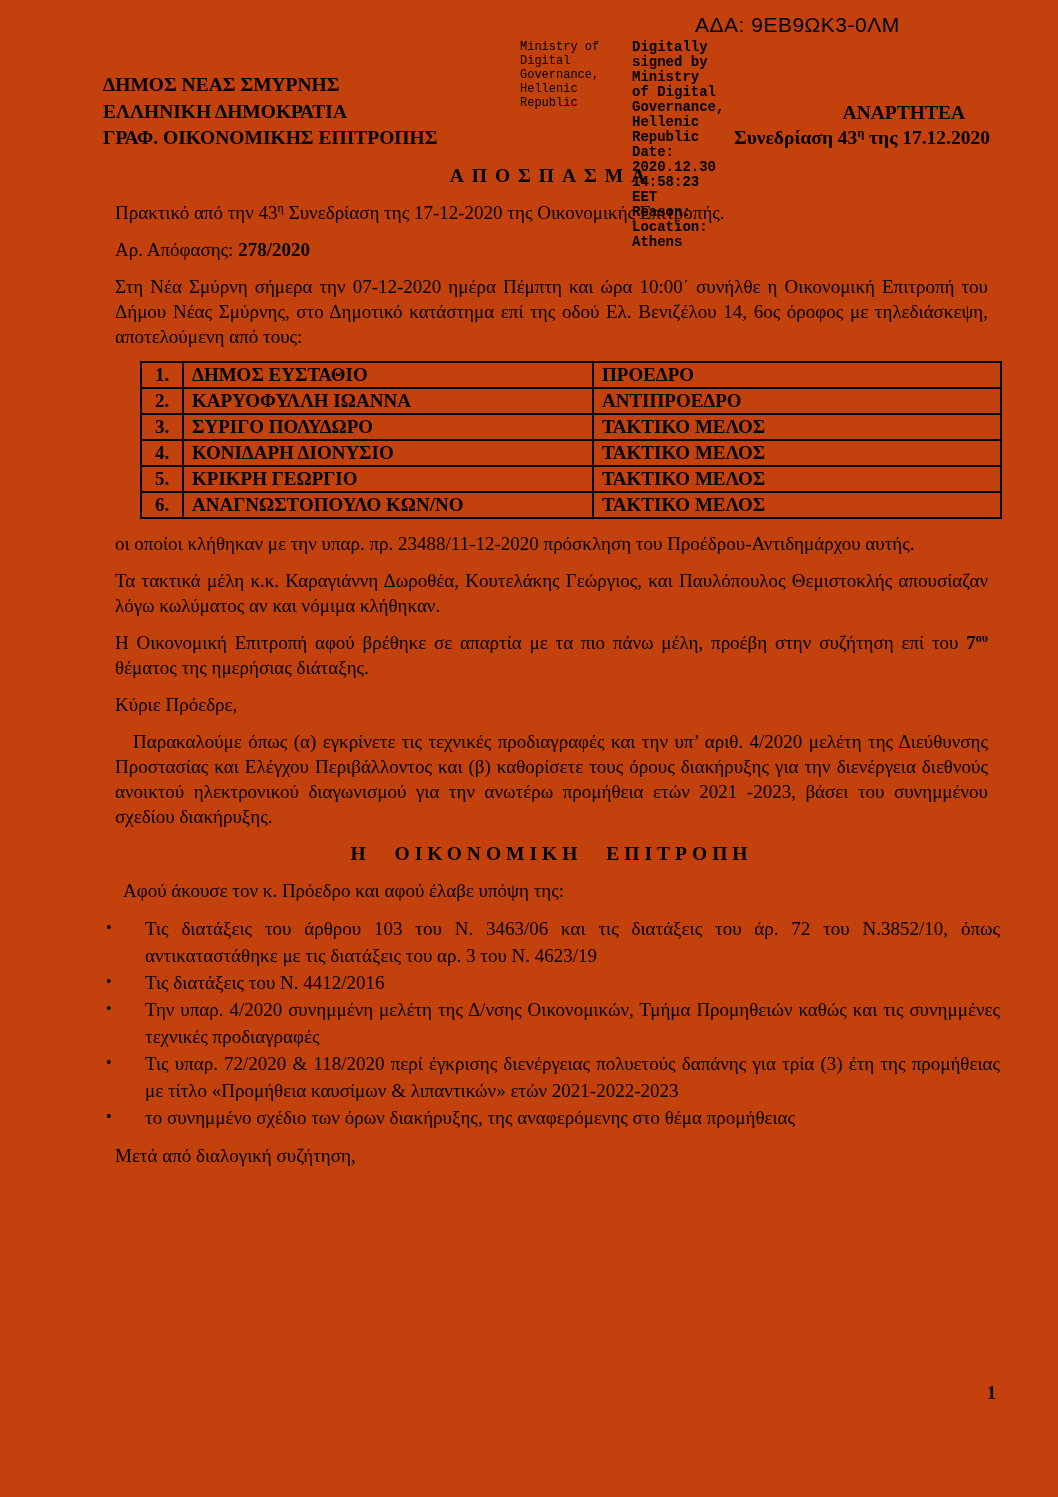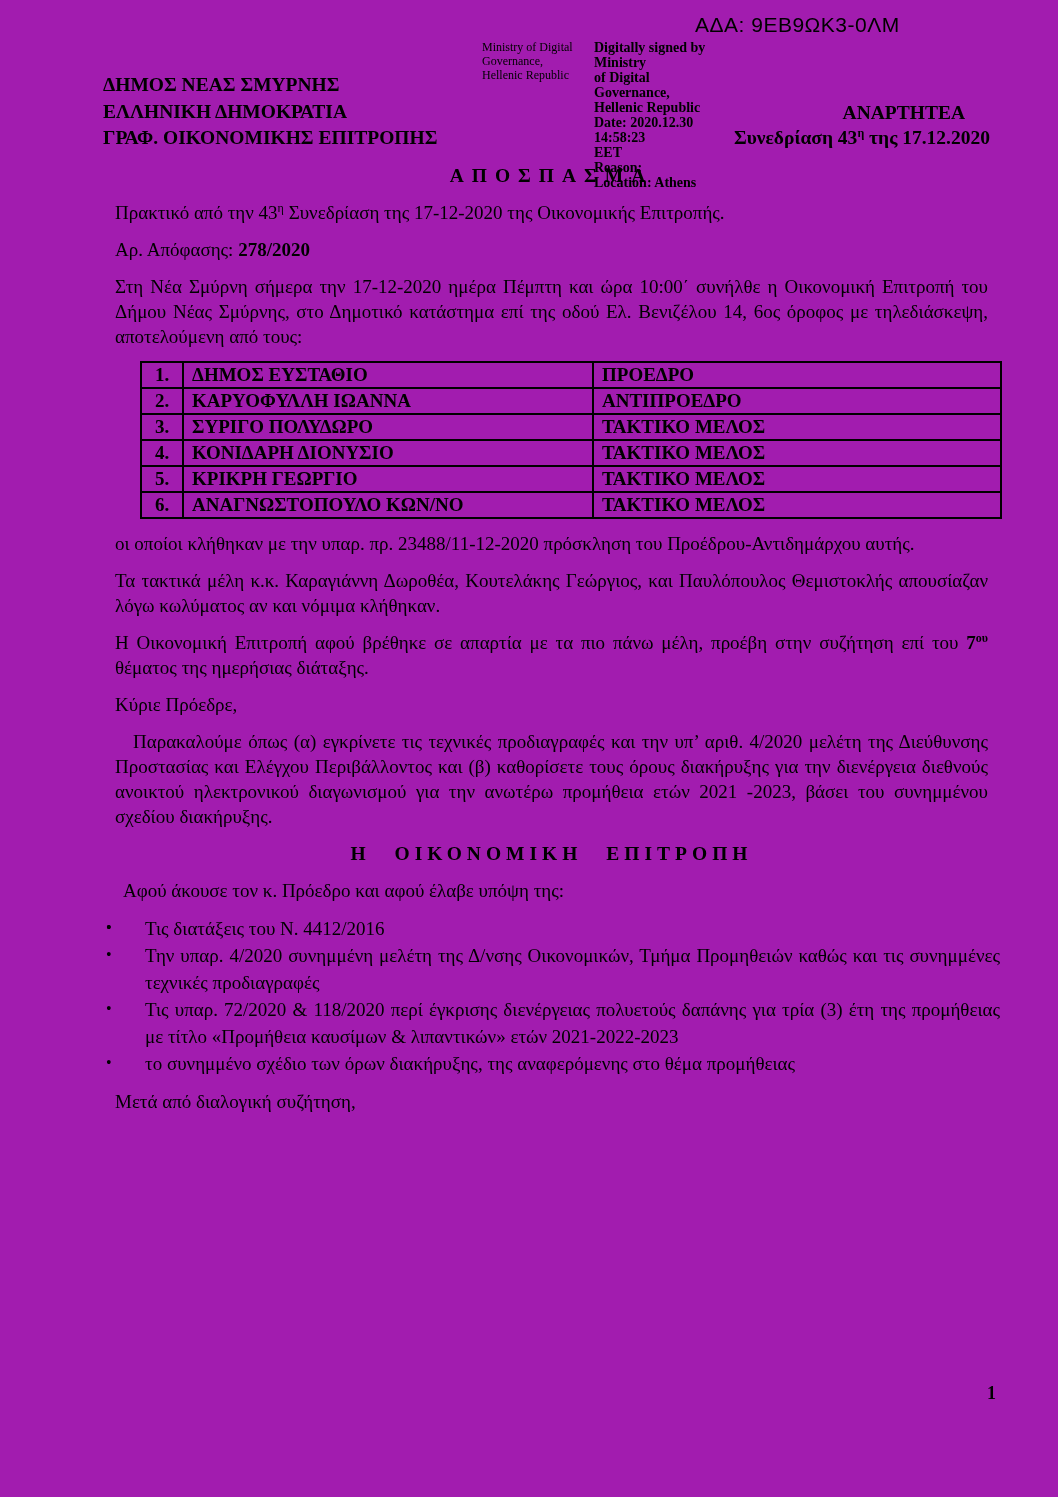--- a/index.html
+++ b/index.html
@@ -1,27 +1,27 @@
 <!DOCTYPE html>
 <html><head>
 <meta charset="utf-8">
 <style>
   html,body { margin:0; padding:0; background:#ffffff; }
   .page {
-    position:relative; width:1058px; height:1497px; background:#a21caf;
+    position:relative; width:1058px; height:1497px; background:#c2410c;
     font-family:"Liberation Serif", serif; color:#000;
     overflow:hidden;
   }
   
   .ada {
     position:absolute; left:695px; top:13px;
     font-family:"Liberation Sans", sans-serif; font-size:21px; letter-spacing:.5px;
   }
-  .stamp { position:absolute; left:482px; top:40px; display:flex; gap:8px;
-    font-family:Liberation Serif, serif; }
+  .stamp { position:absolute; left:520px; top:40px; display:flex; gap:8px;
+    font-family:Liberation Mono, monospace; }
   .stamp-signer { font-size:12px; line-height:14px; white-space:pre-line; width:104px; }
   .stamp-details { font-size:14px; line-height:15px; white-space:pre-line; width:118px; font-weight:bold; }
   .header-left { position:absolute; left:103px; top:72px; font-weight:bold;
     font-size:19.5px; line-height:26.5px; }
   .header-right { position:absolute; right:68px; top:100px; text-align:right;
     font-weight:bold; font-size:19.5px; line-height:25px; }
   .anartitea { display:block; padding-right:25px; }
 
   
   .content { position:absolute; left:103px; top:151px; width:897px;
@@ -82,21 +82,21 @@
 
   <div class="content">
 
     <p class="doc-title">ΑΠΟΣΠΑΣΜΑ</p>
 
     <p><span>Πρακτικό από την 43</span><sup class="s">η</sup><span> Συνεδρίαση της 17-12-2020 της Οικονομικής Επιτροπής.</span></p>
 
     <p><span>Αρ. Απόφασης: </span><strong>278/2020</strong></p>
 
 
-    <p class="just">Στη Νέα Σμύρνη σήμερα την 17-12-2020 ημέρα Πέμπτη και ώρα 10:00΄ συνήλθε η Οικονομική Επιτροπή του Δήμου Νέας Σμύρνης, στο Δημοτικό κατάστημα επί της οδού Ελ. Βενιζέλου 14, 6ος όροφος με τηλεδιάσκεψη, αποτελούμενη από τους:</p>
+    <p class="just">Στη Νέα Σμύρνη σήμερα την 07-12-2020 ημέρα Πέμπτη και ώρα 10:00΄ συνήλθε η Οικονομική Επιτροπή του Δήμου Νέας Σμύρνης, στο Δημοτικό κατάστημα επί της οδού Ελ. Βενιζέλου 14, 6ος όροφος με τηλεδιάσκεψη, αποτελούμενη από τους:</p>
 
     <table class="members">
       <tbody>
         <tr>
           <td class="col-num">1.</td>
           <td class="col-name">ΔΗΜΟΣ ΕΥΣΤΑΘΙΟ</td>
           <td>ΠΡΟΕΔΡΟ</td>
         </tr>
         <tr>
           <td class="col-num">2.</td>
@@ -134,21 +134,21 @@
 
     <p class="salutation">Κύριε Πρόεδρε,</p>
 
     <p class="just request">Παρακαλούμε όπως (α) εγκρίνετε τις τεχνικές προδιαγραφές και την υπ’ αριθ. 4/2020 μελέτη της Διεύθυνσης Προστασίας και Ελέγχου Περιβάλλοντος και (β) καθορίσετε τους όρους διακήρυξης για την διενέργεια διεθνούς ανοικτού ηλεκτρονικού διαγωνισμού για την ανωτέρω προμήθεια ετών 2021 -2023, βάσει του συνημμένου σχεδίου διακήρυξης.</p>
 
     <p class="committee-heading">Η ΟΙΚΟΝΟΜΙΚΗ ΕΠΙΤΡΟΠΗ</p>
 
     <p class="heard">Αφού άκουσε τον κ. Πρόεδρο και αφού έλαβε υπόψη της:</p>
 
     <ul class="considerations">
-      <li><span class="bullet">•</span></li>
+      <li><span class="bullet">•</span><span>Τις διατάξεις του άρθρου 103 του Ν. 3463/06 και τις διατάξεις του άρ. 72 του Ν.3852/10, όπως αντικαταστάθηκε με τις διατάξεις του αρ. 3 του Ν. 4623/19</span></li>
       <li><span class="bullet">•</span><span>Τις διατάξεις του Ν. 4412/2016</span></li>
       <li><span class="bullet">•</span><span>Την υπαρ. 4/2020 συνημμένη μελέτη της Δ/νσης Οικονομικών, Τμήμα Προμηθειών καθώς και τις συνημμένες τεχνικές προδιαγραφές</span></li>
       <li><span class="bullet">•</span><span>Τις υπαρ. 72/2020 &amp; 118/2020 περί έγκρισης διενέργειας πολυετούς δαπάνης για τρία (3) έτη της προμήθειας με τίτλο «Προμήθεια καυσίμων &amp; λιπαντικών» ετών 2021-2022-2023</span></li>
       <li><span class="bullet">•</span><span>το συνημμένο σχέδιο των όρων διακήρυξης, της αναφερόμενης στο θέμα προμήθειας</span></li>
     </ul>
 
     <p class="closing">Μετά από διαλογική συζήτηση,</p>
 
   </div>
 

